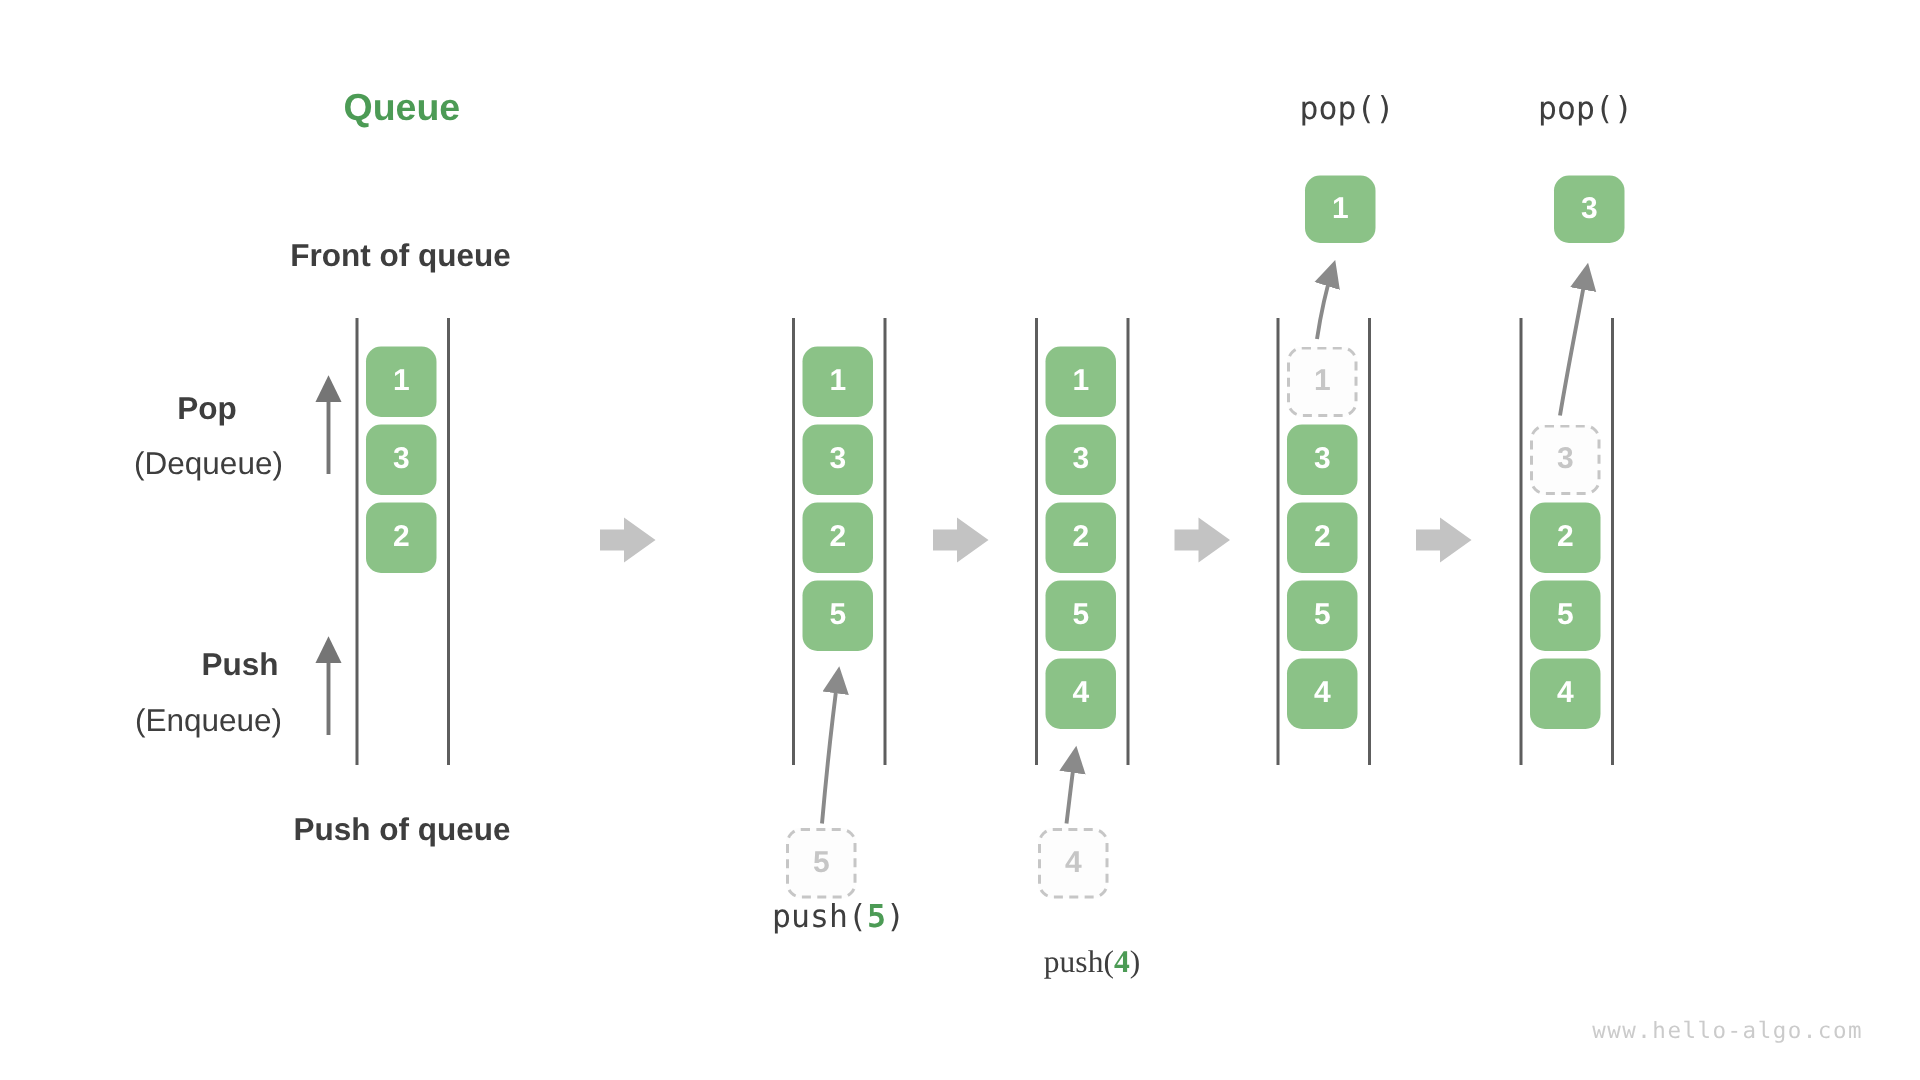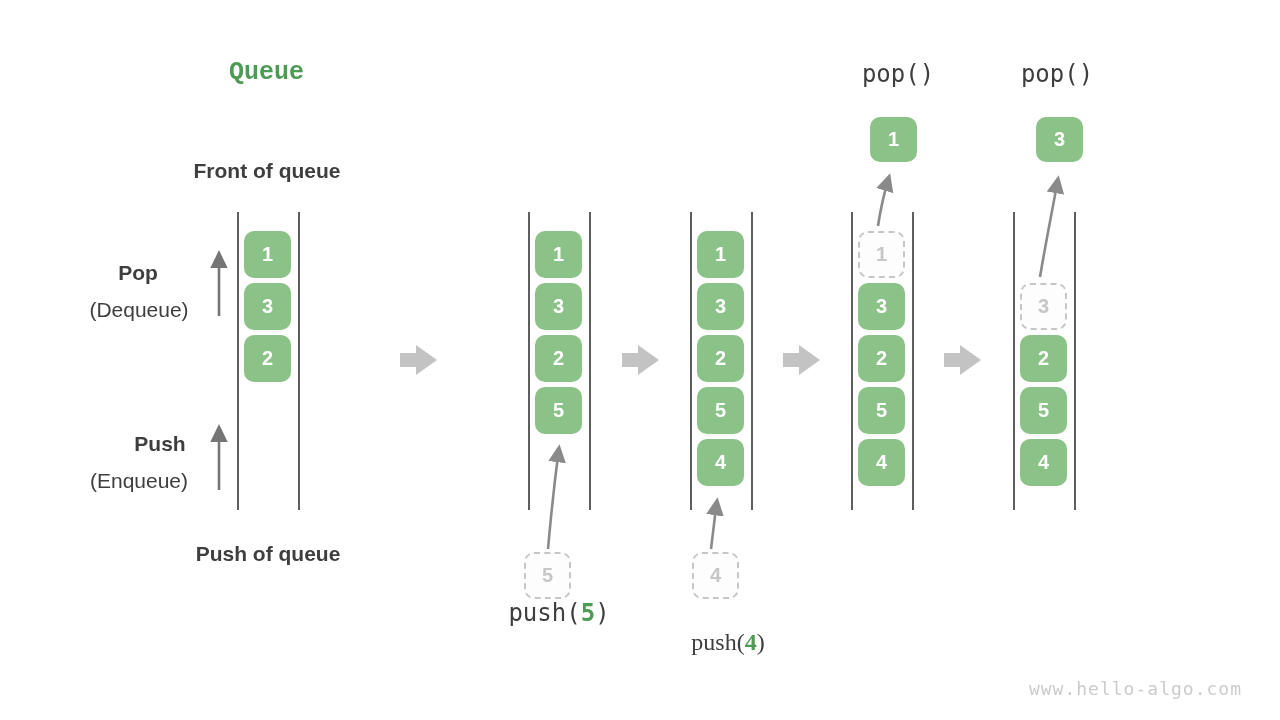--- a/index.html
+++ b/index.html
@@ -4,44 +4,43 @@
 <style>
   html,body{margin:0;padding:0;background:#fff;}
   .canvas{
     position:relative;width:1280px;height:720px;background:#ffffff;overflow:hidden;
     font-family:"Liberation Sans", sans-serif;
   }
   #arrow-layer{position:absolute;left:0;top:0;width:1280px;height:720px;}
   .title{
     position:absolute;left:229px;top:58px;font-size:25px;font-weight:bold;
     color:var(--green-dark);
-    font-family:Liberation Mono, monospace;
   }
   .side-label{position:absolute;transform:translateX(-50%);color:var(--dark);font-size:21px;white-space:nowrap;}
   .bold{font-weight:bold;}
   .vline{position:absolute;width:1.6px;background:var(--line);}
   .box{
     position:absolute;width:47px;height:47px;border-radius:10px;
     background:var(--green);color:#fff;font-size:20px;font-weight:bold;
     display:flex;align-items:center;justify-content:center;box-sizing:border-box;
   }
   .box.ghost{
     background:#fdfdfd;border:2px dashed var(--dash-border);color:var(--dash-text);
     font-weight:bold;
   }
   .mono-label{
     position:absolute;transform:translateX(-50%);white-space:nowrap;
     font-family:"DejaVu Sans Mono","Liberation Mono",monospace;
-    font-size:24px;color:var(--dark);font-weight:500;
+    font-size:21px;color:var(--dark);font-weight:500;
   }
   .mono-label .arg{color:var(--green-dark);font-weight:bold;}
   .watermark{
     position:absolute;right:38px;top:678px;
     font-family:"DejaVu Sans Mono","Liberation Mono",monospace;
-    font-size:18px;color:var(--watermark);letter-spacing:1px;
+    font-size:15px;color:var(--watermark);letter-spacing:1px;
   }
 </style>
 </head>
 <body>
 
 <div class="canvas">
   <svg id="arrow-layer" viewBox="0 0 1280 720">
       <defs>
         <marker id="ahC" markerWidth="9" markerHeight="9" refX="5.5" refY="4" orient="auto">
           <path d="M0,0.6 L7,4 L0,7.4 Z" fill="#8A8A8A"></path>

